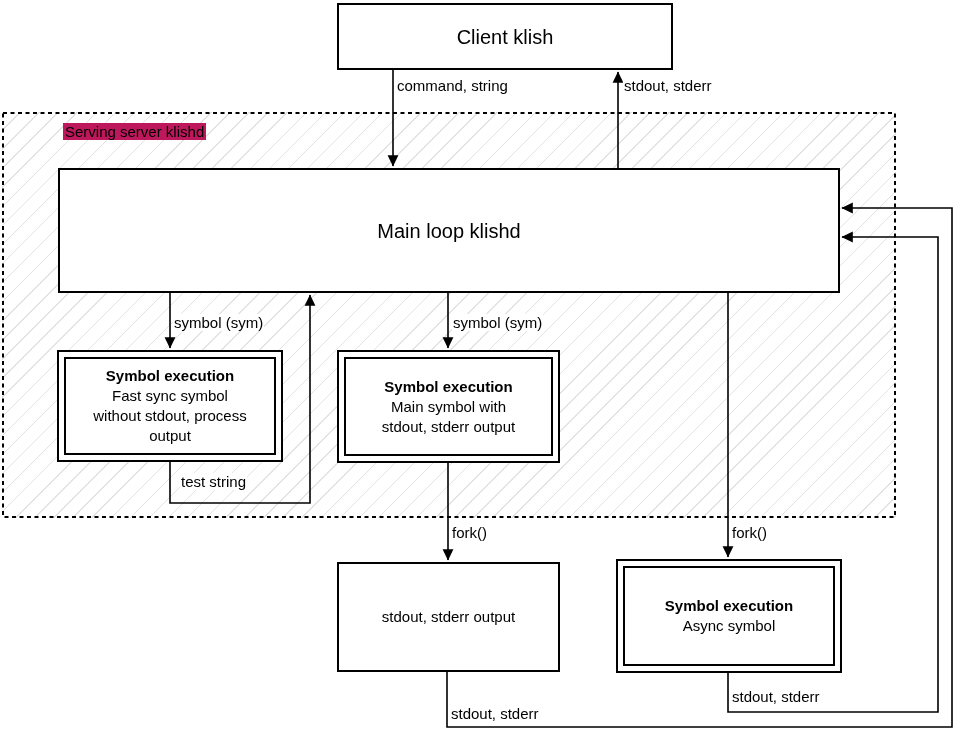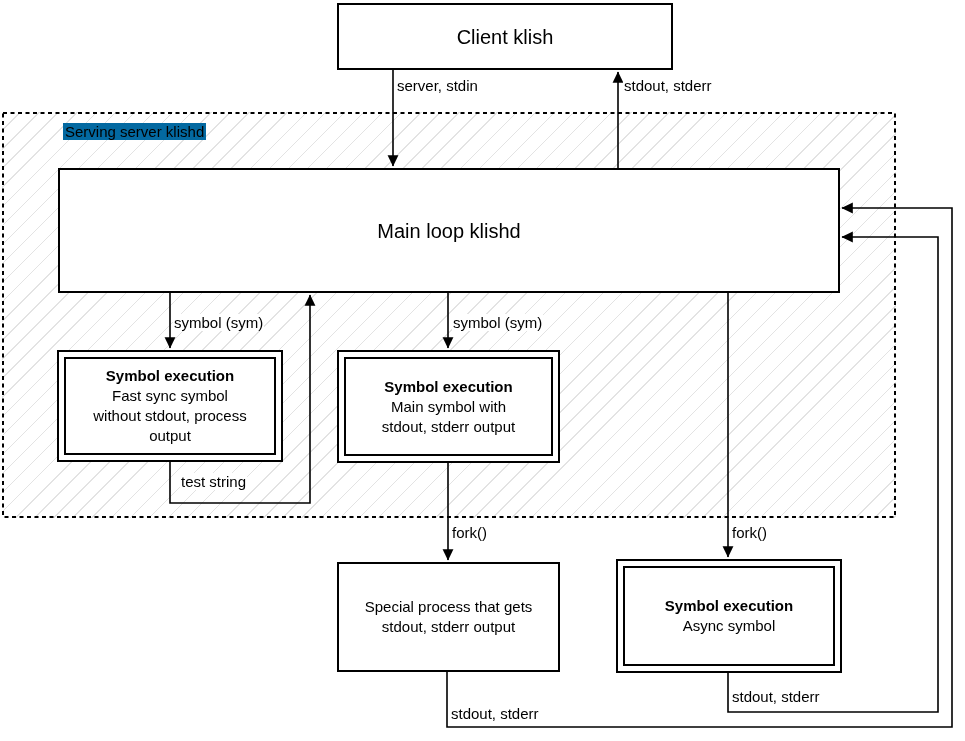--- a/index.html
+++ b/index.html
@@ -32,21 +32,21 @@
   .btitle { font-weight:bold; }
   .big { font-size:20px; line-height:24px; }
   .edge-label {
     position:absolute; font-size:15px; line-height:17px;
     background:#ffffff; white-space:nowrap; padding:0 1px;
   }
   .edge-label span { display:block; line-height:21px; }
   svg.wires { position:absolute; left:0; top:0; pointer-events:none; }
   .group-label {
     position:absolute; left:63px; top:123px; font-size:15px;
-    background:#0369a1; padding:0 2px; white-space:nowrap;
+    background:#be185d; padding:0 2px; white-space:nowrap;
   }
 </style>
 </head>
 <body>
 
 <div class="canvas">
 
   <div class="server-hatch"></div>
   <div class="group-label">Serving server klishd</div>
 
@@ -74,21 +74,20 @@
       <div class="btext">
         <span class="btitle">Symbol execution</span>
         <span>Main symbol with</span>
         <span>stdout, stderr output</span>
       </div>
     </div>
   </div>
 
   <div class="node" style="left:337px; top:562px; width:223px; height:110px;">
     <div class="btext">
-      <span>Special process that gets</span>
       <span>stdout, stderr output</span>
     </div>
   </div>
 
   <div class="node" style="left:616px; top:559px; width:226px; height:114px;">
     <div class="inner">
       <div class="btext">
         <span class="btitle">Symbol execution</span>
         <span>Async symbol</span>
       </div>
@@ -110,21 +109,21 @@
       <path d="M170 293 L170 348" marker-end="url(#arw)"></path>
       <path d="M170 462 L170 503 L310 503 L310 295" marker-end="url(#arw)"></path>
       <path d="M448 293 L448 348" marker-end="url(#arw)"></path>
       <path d="M448 463 L448 560" marker-end="url(#arw)"></path>
       <path d="M728 293 L728 557" marker-end="url(#arw)"></path>
       <path d="M447 672 L447 727 L952 727 L952 208 L842 208" marker-end="url(#arw)"></path>
       <path d="M728 673 L728 712 L938 712 L938 237 L842 237" marker-end="url(#arw)"></path>
     </g>
   </svg>
 
-  <div class="edge-label" style="left:396px; top:77px;">server, stdin</div>
+  <div class="edge-label" style="left:396px; top:77px;">command, string</div>
   <div class="edge-label" style="left:623px; top:77px;">stdout, stderr</div>
   <div class="edge-label" style="left:173px; top:314px;">symbol (sym)</div>
   <div class="edge-label" style="left:452px; top:314px;">symbol (sym)</div>
   <div class="edge-label" style="left:172px; top:473px;margin-left:8px;">test string</div>
   <div class="edge-label" style="left:451px; top:524px;">fork()</div>
   <div class="edge-label" style="left:731px; top:524px;">fork()</div>
   <div class="edge-label" style="left:450px; top:705px;">stdout, stderr</div>
   <div class="edge-label" style="left:731px; top:688px;">stdout, stderr</div>
 
 </div>

